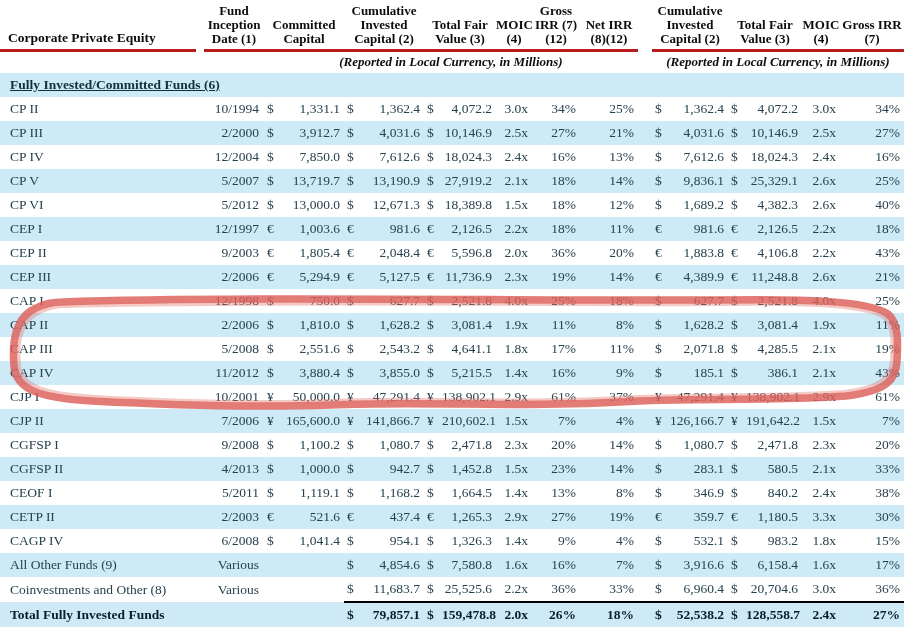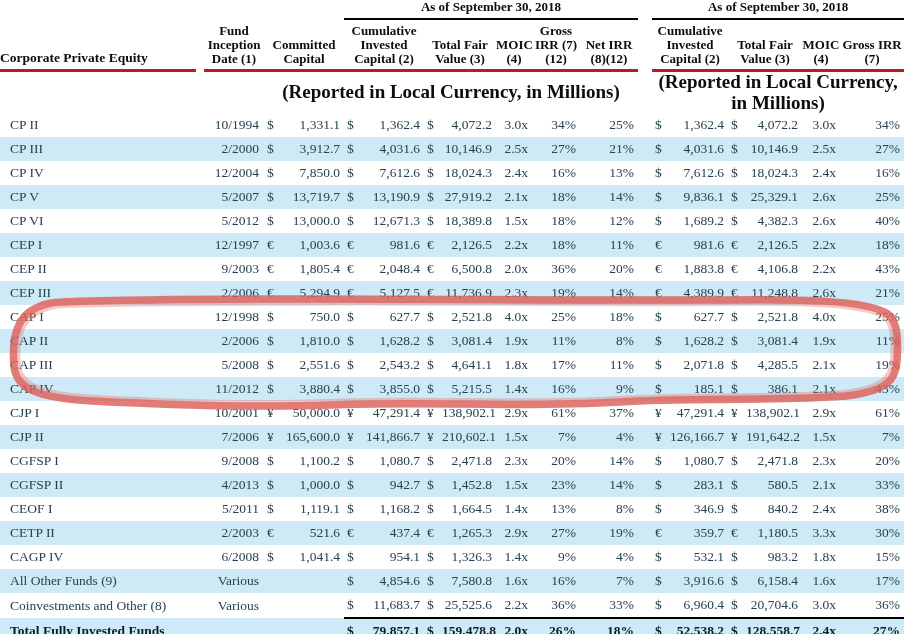--- a/index.html
+++ b/index.html
@@ -20,22 +20,22 @@
   col.c-sp2{width:14px}
   col.c-c2{width:18px}col.c-inv2{width:58px}col.c-c2b{width:18px}col.c-fair2{width:56px}
   col.c-moic2{width:38px}col.c-gr2{width:64px}
   thead th, thead td{
     font-weight:bold;color:#0d0d0d;font-size:13px;line-height:1.08;
     padding:0;vertical-align:bottom;text-align:center;
   }
   tr.grp-row th{border-bottom:2px solid #000;vertical-align:top;height:18px;white-space:nowrap;}
   tr.hdr-row th{padding-bottom:3px;height:46px;}
   tr.hdr-row .hb{border-bottom:3px solid #b91c1c;}
-  tr.hdr-row .corner{text-align:left;font-size:13.5px;}
-  tr.note-row td{height:21px;vertical-align:middle;font-size:19px;}
+  tr.hdr-row .corner{text-align:left;padding-left:8px;font-size:13.5px;}
+  tr.note-row td{height:21px;vertical-align:middle;font-size:13px;font-style:italic;}
   tbody td{height:24px;padding:0;vertical-align:middle;white-space:nowrap;overflow:hidden;}
   tbody tr.blue td{background:#cdeaf6;}
   td.name{text-align:left;padding-left:10px;}
   td.date{text-align:right;padding-right:5px;margin-top:15px;}
   td.cur{text-align:left;padding-left:3px;}
   td.num{text-align:right;padding-right:4px;}
   td.sp{background:inherit;}
   tr.section td{background:#cdeaf6;}
   .section-text{font-weight:bold;text-decoration:underline;color:#13303d;font-size:13.5px;}
   tr.total td{font-weight:bold;color:#0b1f28;}
@@ -62,26 +62,20 @@
         <col class="c-net1">
       <col class="c-sp2">
       <col class="c-c2">
         <col class="c-inv2">
         <col class="c-c2b">
         <col class="c-fair2">
       <col class="c-moic2">
         <col class="c-gr2">
     </colgroup>
     <thead>
-      <tr class="grp-row">
-        <td colspan="5"></td>
-        <th colspan="7">As of September 30, 2018</th>
-        <td></td>
-        <th colspan="6">As of September 30, 2018</th>
-      </tr>
       <tr class="hdr-row">
         <th class="hb corner">Corporate Private Equity</th>
         <td></td>
         <th class="hb">Fund Inception Date (1)</th>
         <th class="hb" colspan="2">Committed Capital</th>
         <th class="hb" colspan="2">Cumulative Invested Capital (2)</th>
         <th class="hb" colspan="2">Total Fair Value (3)</th>
         <th class="hb">MOIC (4)</th>
         <th class="hb">Gross IRR (7)(12)</th>
         <th class="hb">Net IRR (8)(12)</th>
@@ -92,20 +86,23 @@
         <th class="hb">Gross IRR (7)</th>
       </tr>
       <tr class="note-row">
         <td colspan="3"></td>
         <td colspan="9">(Reported in Local Currency, in Millions)</td>
         <td></td>
         <td colspan="6">(Reported in Local Currency, in Millions)</td>
       </tr>
     </thead>
     <tbody id="table-body">
+        <tr class="blue section">
+          <td class="name" colspan="19"><span class="section-text">Fully Invested/Committed Funds (6)</span></td>
+        </tr>
         <tr class="white">
           <td class="name">CP II</td>
           <td class="sp"></td>
           <td class="date">10/1994</td>
           <td class="cur">$</td>
           <td class="num">1,331.1</td>
           <td class="cur">$</td>
           <td class="num">1,362.4</td>
           <td class="cur">$</td>
           <td class="num">4,072.2</td>
@@ -227,21 +224,21 @@
         </tr>
         <tr class="white">
           <td class="name">CEP II</td>
           <td class="sp"></td>
           <td class="date">9/2003</td>
           <td class="cur">€</td>
           <td class="num">1,805.4</td>
           <td class="cur">€</td>
           <td class="num">2,048.4</td>
           <td class="cur">€</td>
-          <td class="num">6,500.8</td>
+          <td class="num">5,596.8</td>
           <td class="num">2.0x</td>
           <td class="num">36%</td>
           <td class="num">20%</td>
           <td class="sp"></td>
           <td class="cur">€</td>
           <td class="num">1,883.8</td>
           <td class="cur">€</td>
           <td class="num">4,106.8</td>
           <td class="num">2.2x</td>
           <td class="num">43%</td>

